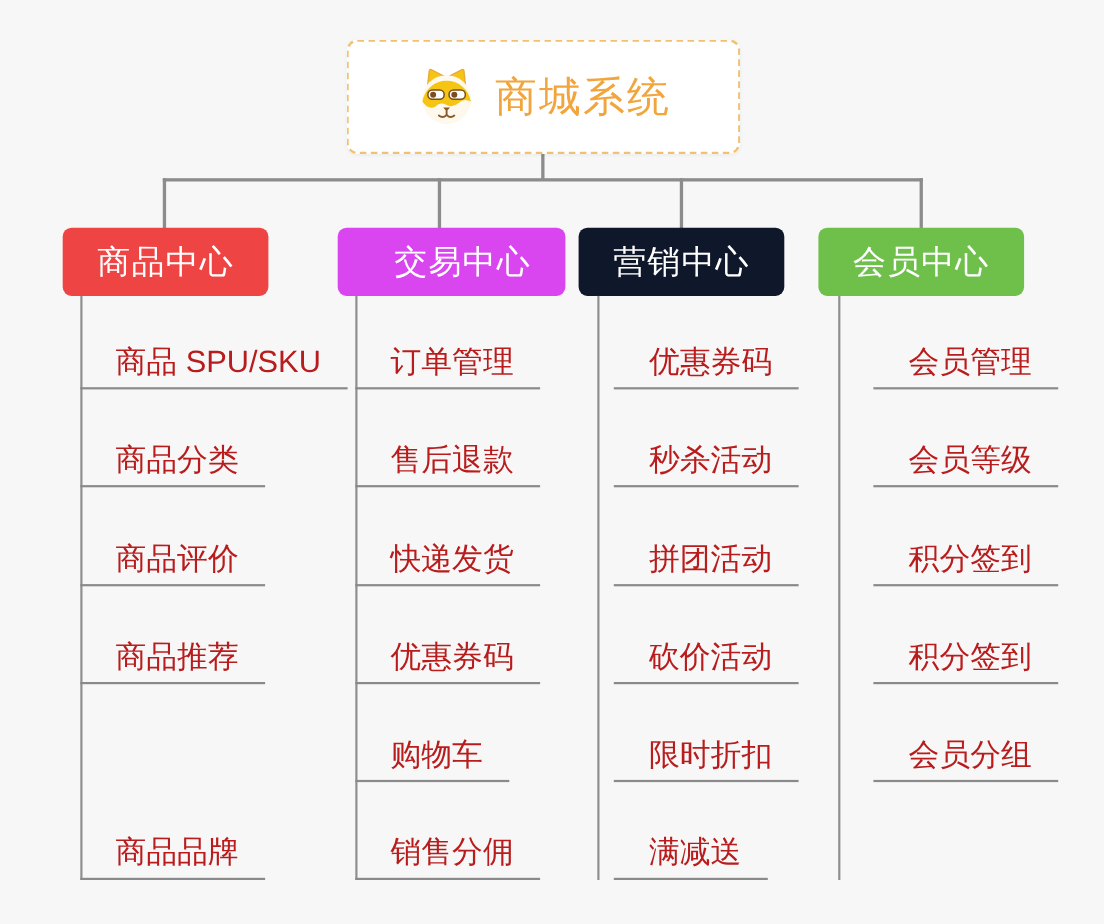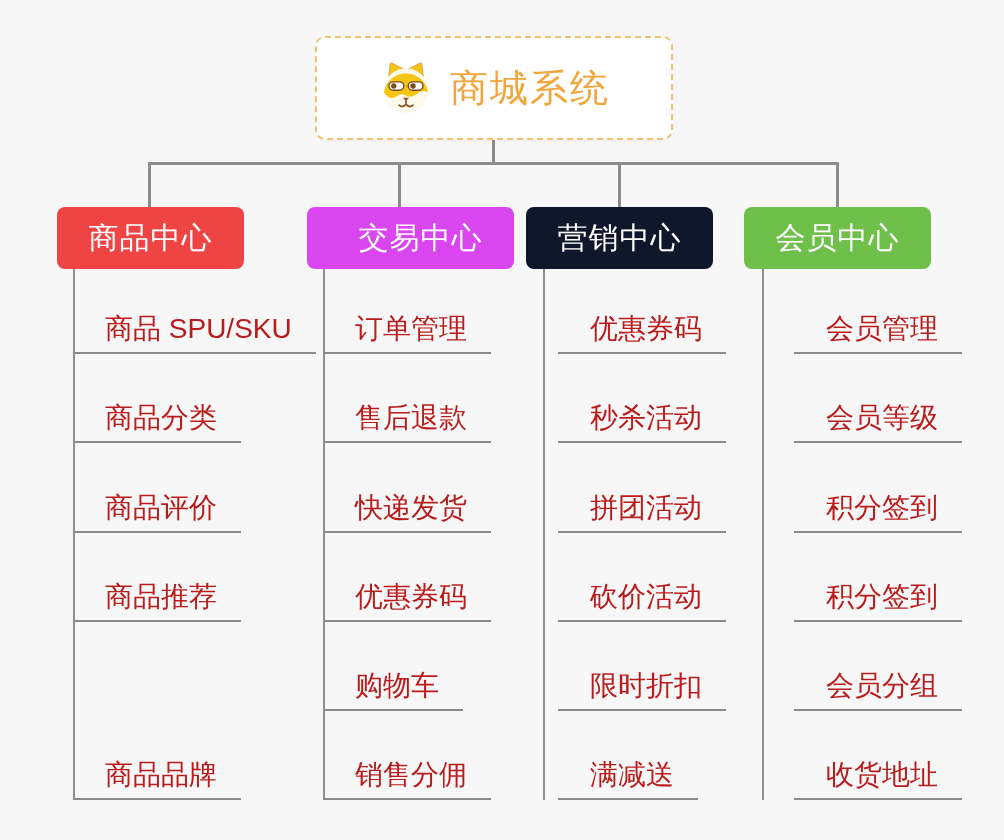--- a/index.html
+++ b/index.html
@@ -174,15 +174,14 @@
   <div class="leaf col-3 row-3">拼团活动</div>
   <div class="leaf col-3 row-4">砍价活动</div>
   <div class="leaf col-3 row-5">限时折扣</div>
   <div class="leaf col-3 row-6">满减送</div>
 
   <div class="leaf col-4 row-1">会员管理</div>
   <div class="leaf col-4 row-3">积分签到</div>
   <div class="leaf col-4 row-2">会员等级</div>
   <div class="leaf col-4 row-4">积分签到</div>
   <div class="leaf col-4 row-5">会员分组</div>
-  <div class="leaf col-4 row-6">收货地址</div>
 
 </div>
 
 </body></html>

